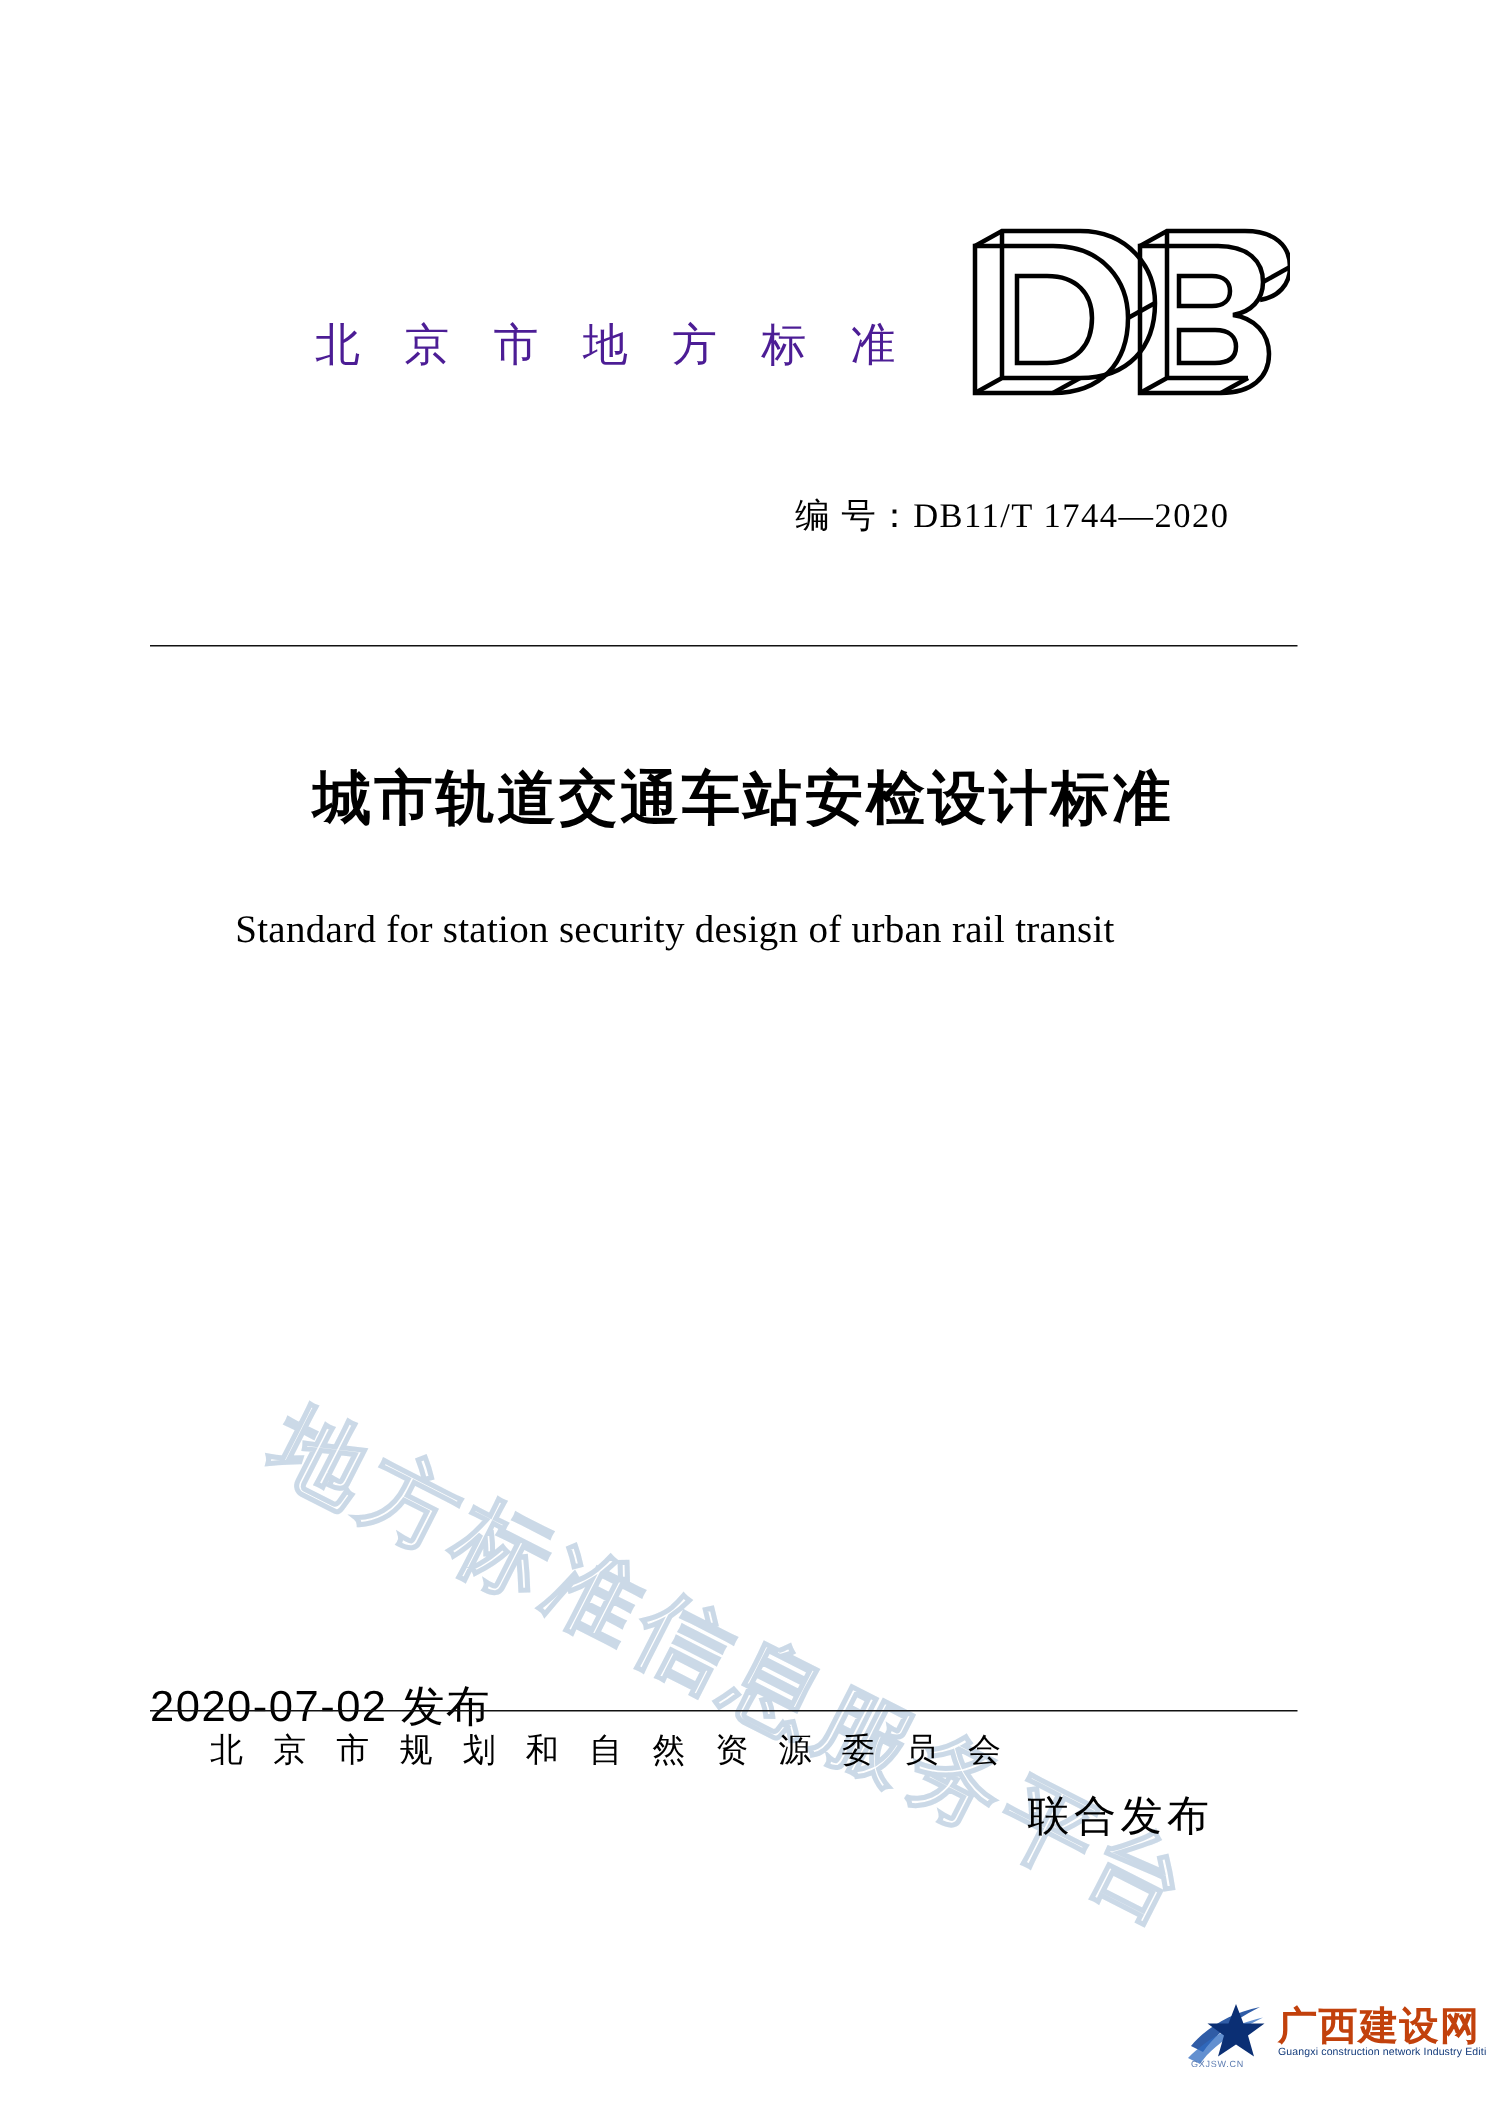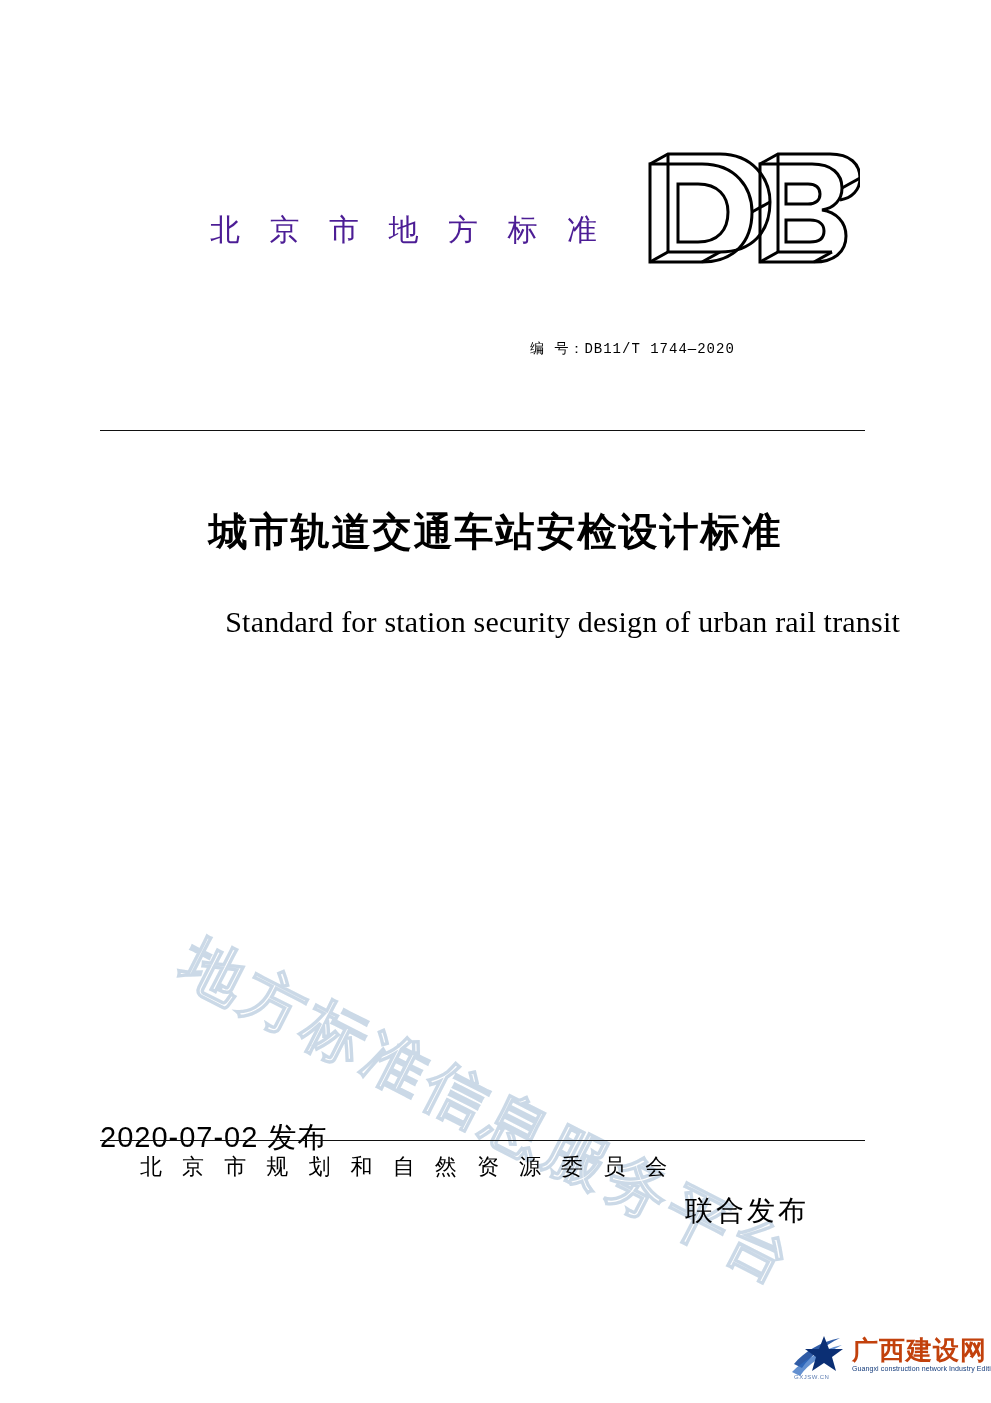--- a/index.html
+++ b/index.html
@@ -43,23 +43,23 @@
   .db-logo {
     position: absolute;
     left: 540px;
     top: 0px;
     width: 220px;
     height: 120px;
   }
   .std-number {
     position: absolute;
     left: 430px;
-    top: 190px;
-    font-size: 14px;
-    font-family: Liberation Mono, monospace;
+    top: 178px;
+    font-size: 23px;
+    font-family: Liberation Serif, serif;
     letter-spacing: 1px;
     white-space: nowrap;
   }
   .rule-top {
     position: absolute;
     left: 100px;
     top: 430px;
     width: 765px;
     height: 0;
     border-top: 1.6px solid #111;
@@ -75,23 +75,23 @@
     font-family: "Liberation Sans", sans-serif;
     font-weight: bold;
     font-size: 39px;
     letter-spacing: 2px;
   }
   .title-en {
     position: absolute;
     left: 0;
     top: 605px;
     width: 900px;
-    text-align: right;
+    text-align: center;
     font-family: "Liberation Serif", serif;
-    font-size: 30px;
+    font-size: 26px;
     letter-spacing: 0.2px;
   }
 
   
   .watermark {
     position: absolute;
     left: 175px;
     top: 830px;
     width: 660px;
     height: 340px;

